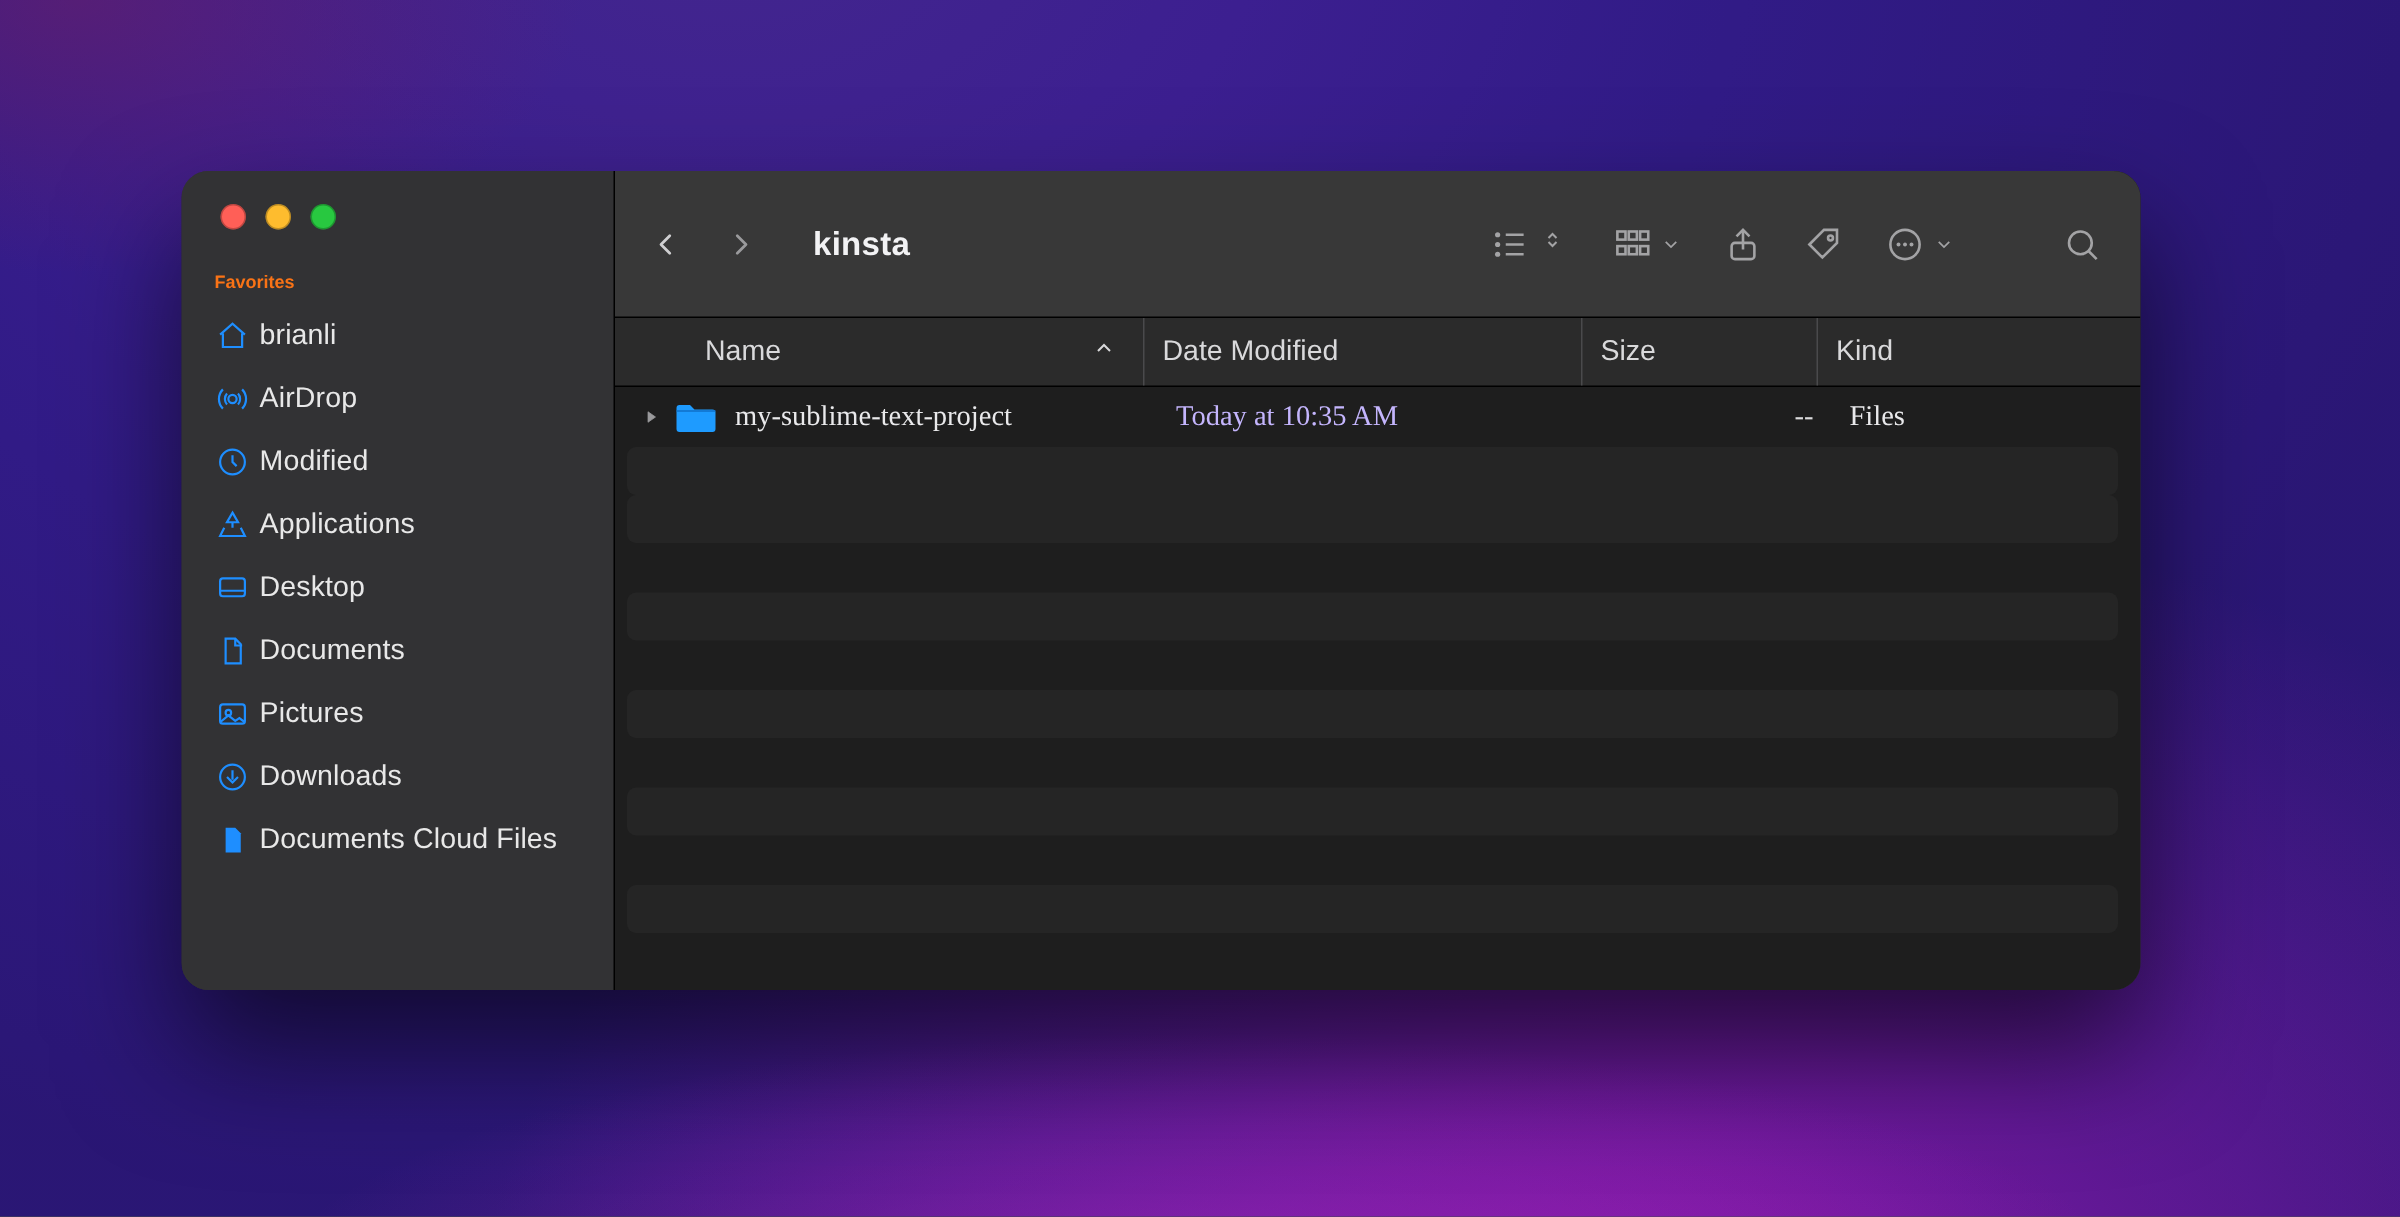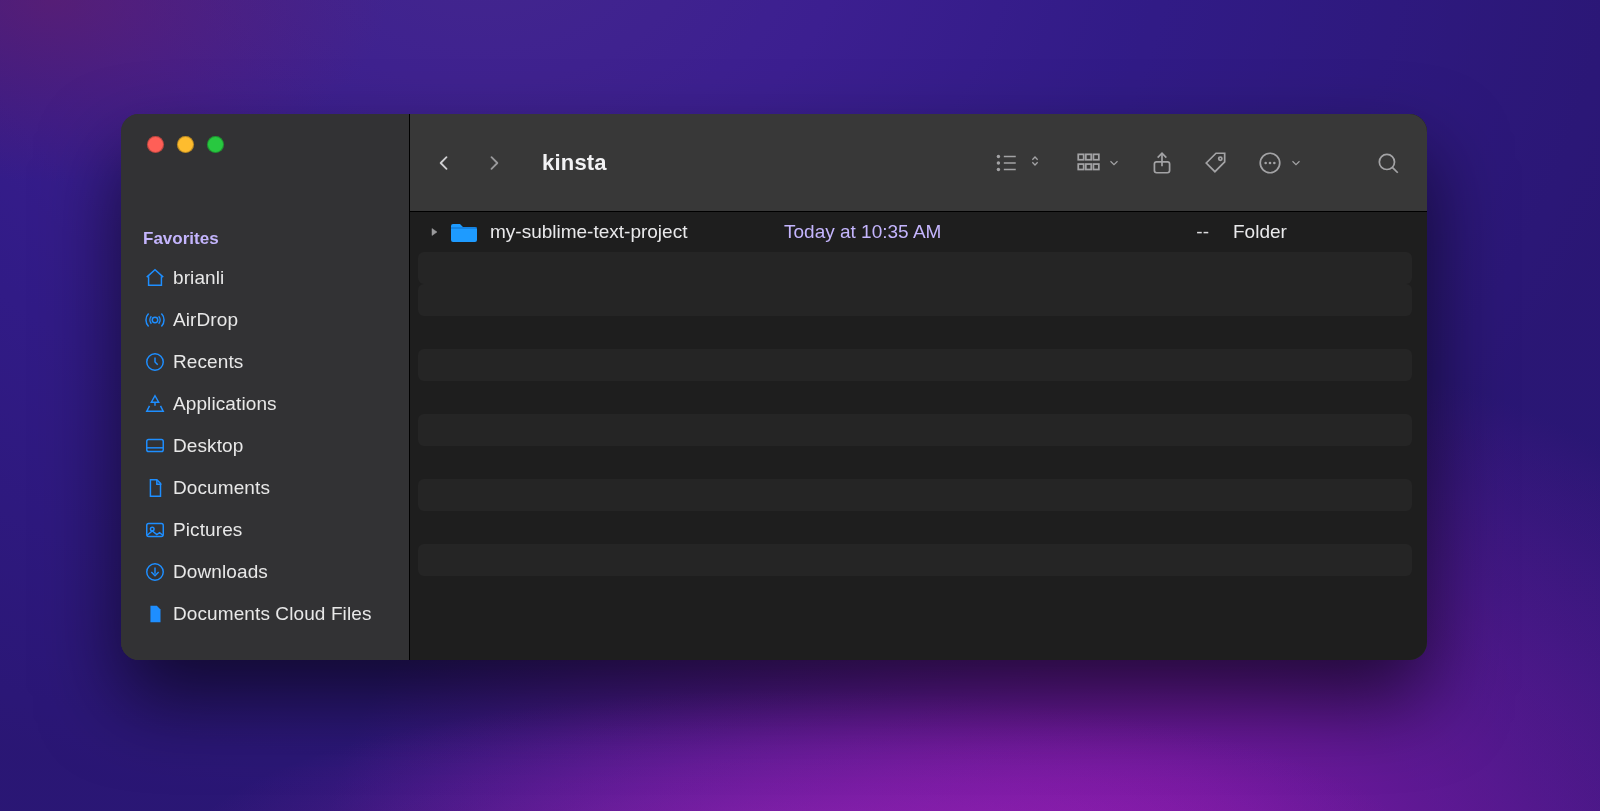--- a/index.html
+++ b/index.html
@@ -41,23 +41,22 @@
     padding-top: 22px;
     position: relative;
   }
   .traffic-lights { display:flex; gap:13px; padding-left: 26px; padding-bottom: 22px; }
   .tl { width:17px; height:17px; border-radius:50%; box-shadow: inset 0 0 0 1px rgba(0,0,0,0.25); }
   .tl.red { background:#ff5f57; }
   .tl.yellow { background:#febc2e; }
   .tl.green { background:#28c840; }
 
   .section-label {
-    color:#c4b5fd; font-size:17px; font-weight:600;
+    color:#f97316; font-size:12px; font-weight:600;
     padding: 6px 22px 8px;
-    margin-top: 48px;
   }
   .side-list { list-style:none; padding: 0 8px; }
   .side-item {
     display:flex; align-items:center; gap:6px;
     padding: 9px 14px;
     border-radius: 8px;
     color:#e8e8e8; font-size:19px; letter-spacing:0.1px;
     cursor: default;
   }
   .side-icon { width:24px; height:24px; display:flex; align-items:center; justify-content:center; color:#1e8eff; flex:0 0 24px; }
@@ -100,21 +99,21 @@
     padding-left: 60px;
   }
   .col { display:flex; align-items:center; height:100%; }
   .col.name { width: 292px; justify-content:space-between; padding-right:18px; }
   .col.date { width: 292px; border-left:1px solid #4a4a4c; padding-left:12px; }
   .col.size { width: 157px; border-left:1px solid #4a4a4c; padding-left:12px; }
   .col.kind { flex:1; border-left:1px solid #4a4a4c; padding-left:12px; }
   .sort-chev svg { width:16px; height:16px; stroke:#d9d9db; fill:none; stroke-width:2; }
 
   
-  .file-list { flex:1; padding: 0 15px 0 8px; }
+  .file-list { flex:1; padding: 0 15px 0 8px; font-family: Liberation Serif, serif; }
   .row {
     height: 40px;
     display:flex; align-items:center;
     color:#e9e9eb; font-size:19px;
     border-radius:6px;
     padding-left: 4px;
   }
   .row.alt { background:#252525; }
   .disclosure { width:24px; display:flex; justify-content:center; color:#9a9a9c; }
   .disclosure svg { width:12px; height:12px; stroke:currentColor; fill:currentColor; }
@@ -169,21 +168,21 @@
         <span>AirDrop</span>
       </li>
 
       <li class="side-item">
         <span class="side-icon">
           <svg viewBox="0 0 24 24">
               <circle cx="12" cy="12" r="9"></circle>
               <path d="M12 7v5l3 3"></path>
             </svg>
         </span>
-        <span>Recents</span>
+        <span>Modified</span>
       </li>
 
       <li class="side-item">
         <span class="side-icon">
           <svg viewBox="0 0 24 24">
               <path d="M12 3l4 7H8z"></path>
               <path d="M6 14l-3 6h18l-3-6"></path>
               <path d="M12 10v4"></path>
             </svg>
         </span>
@@ -324,38 +323,55 @@
       <div class="tool-group" style="margin-left:40px;">
         <div class="tool-btn">
           <svg viewBox="0 0 24 24">
               <circle cx="11" cy="11" r="7"></circle>
               <path d="M21 21l-5-5"></path>
             </svg>
         </div>
       </div>
     </div>
 
+    <div class="col-header">
+      <div class="col name">
+        <span>Name</span>
+        <span class="sort-chev"><svg viewBox="0 0 24 24">
+              <path d="M6 15l6-6 6 6"></path>
+            </svg></span>
+      </div>
+      <div class="col date">
+        <span>Date Modified</span>
+      </div>
+      <div class="col size">
+        <span>Size</span>
+      </div>
+      <div class="col kind">
+        <span>Kind</span>
+      </div>
+    </div>
 
     <div class="file-list">
       <div class="row">
         <span class="disclosure">
           <svg viewBox="0 0 24 24">
               <path d="M8 5l10 7-10 7z"></path>
             </svg>
         </span>
         <span class="folder-ico">
           <svg viewBox="0 0 28 22">
               <path d="M1 5a2 2 0 0 1 2-2h7l3 3h12a2 2 0 0 1 2 2v11a2 2 0 0 1-2 2H3a2 2 0 0 1-2-2z" fill="#1e9bff"></path>
               <path d="M1 7h26" stroke="#0f6fc8" stroke-width="1"></path>
             </svg>
         </span>
         <span class="cell-name">my-sublime-text-project</span>
         <span class="cell-date">Today at 10:35 AM</span>
         <span class="cell-size">--</span>
-        <span class="cell-kind">Folder</span>
+        <span class="cell-kind">Files</span>
       </div>
       <div class="row alt" style="height:32px;"></div>
 
       <div class="stripes">
         <div class="stripe"></div>
         <div class="stripe"></div>
         <div class="stripe"></div>
         <div class="stripe"></div>
         <div class="stripe"></div>
       </div>

